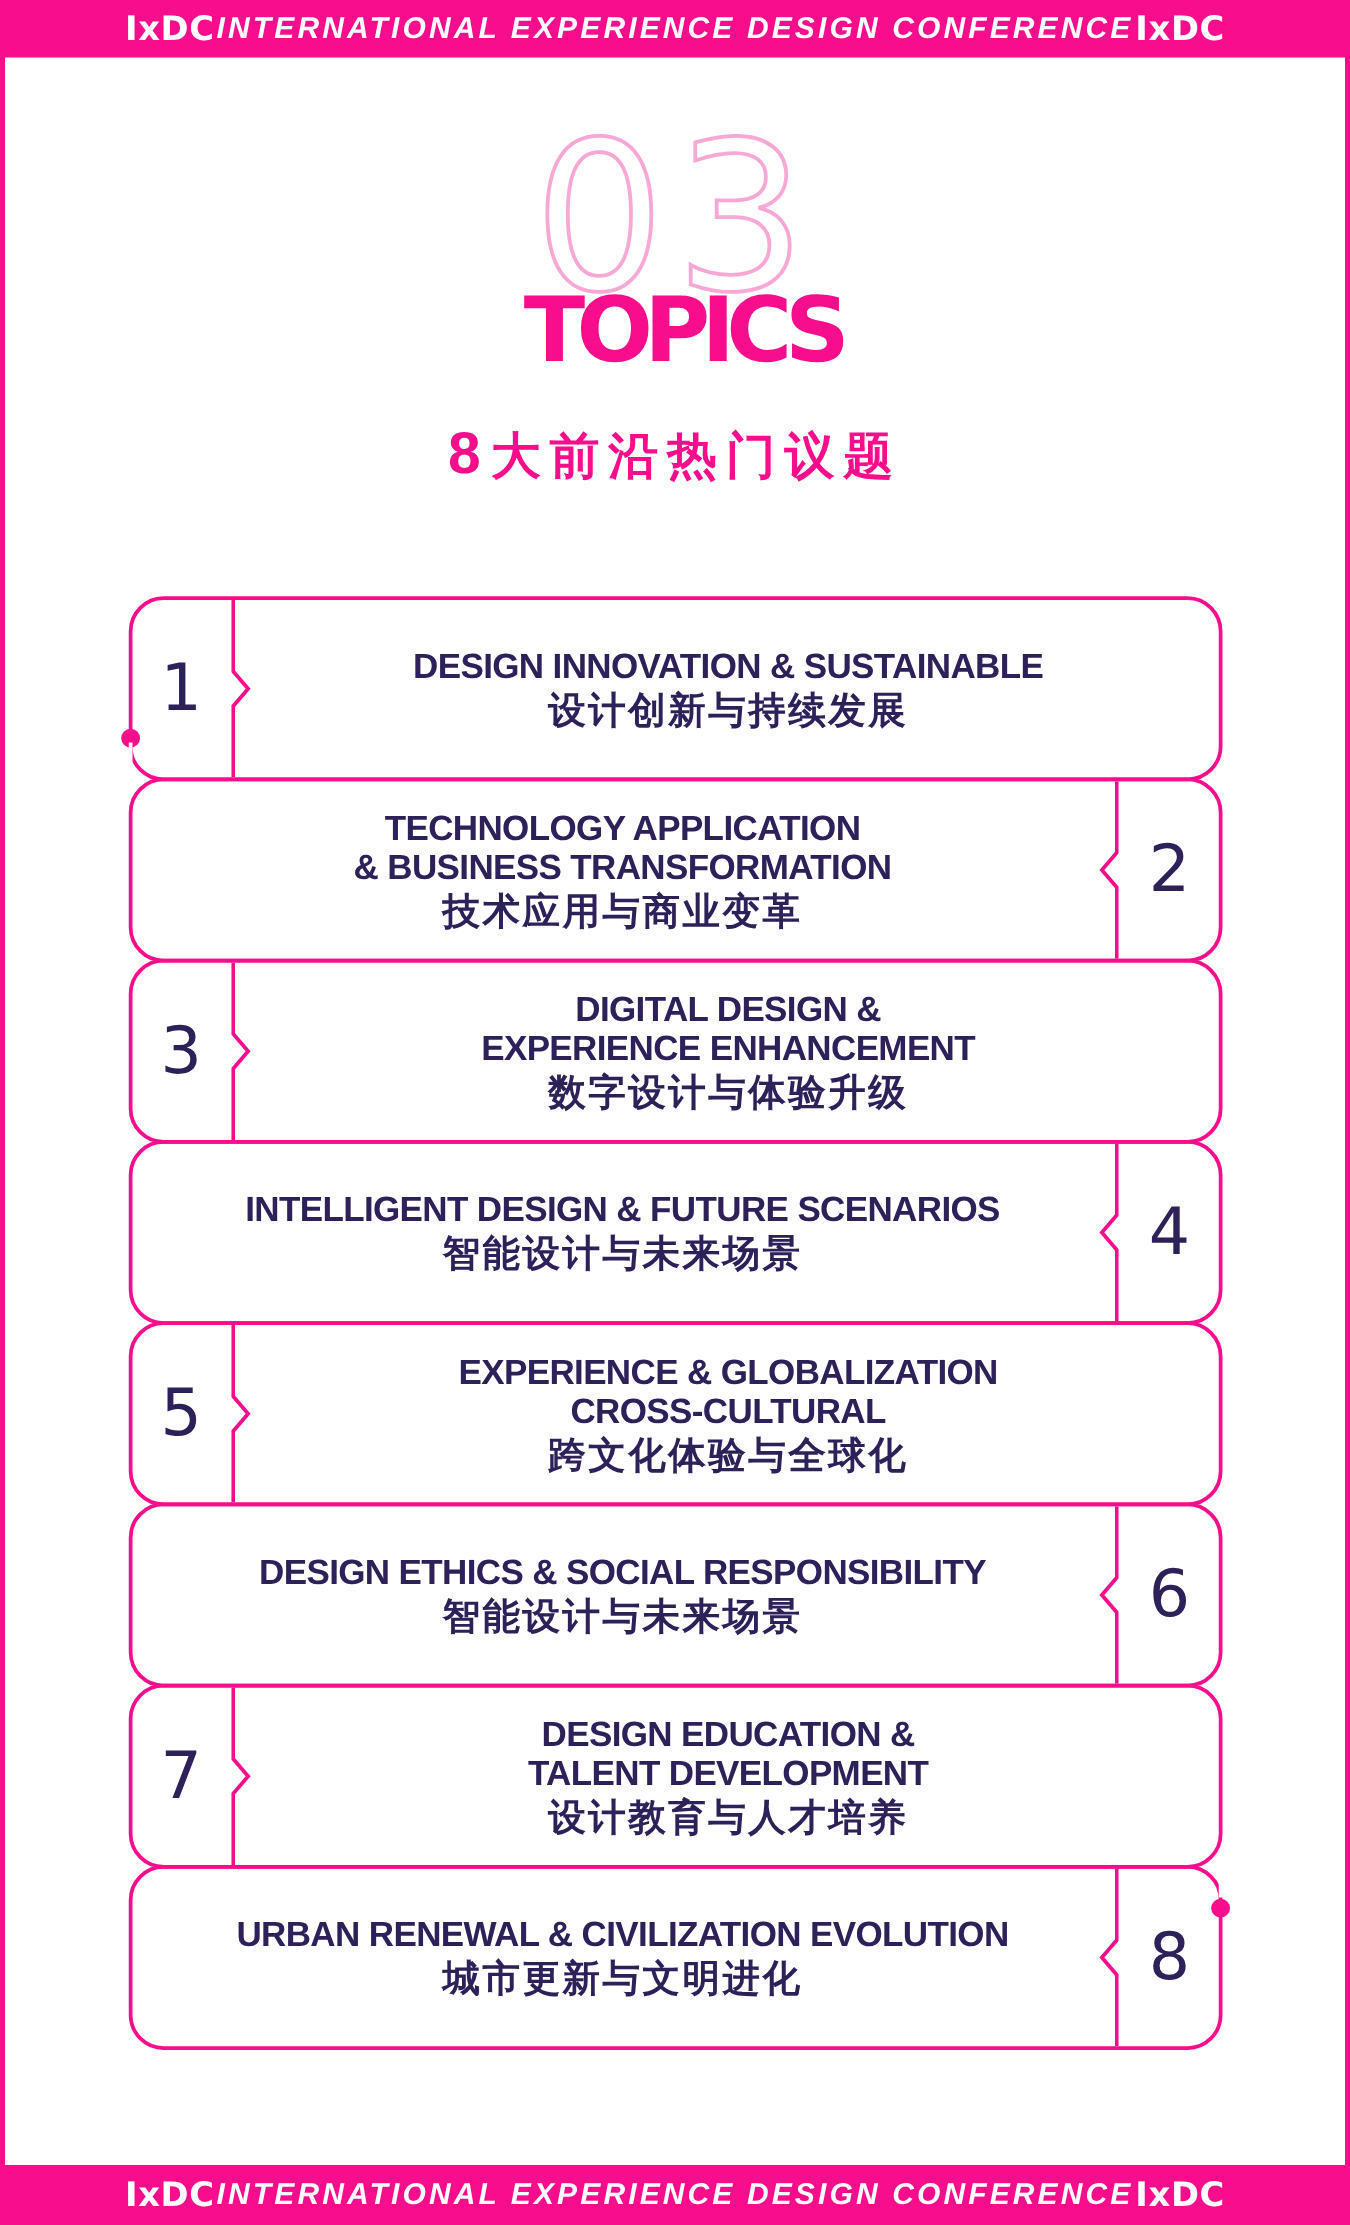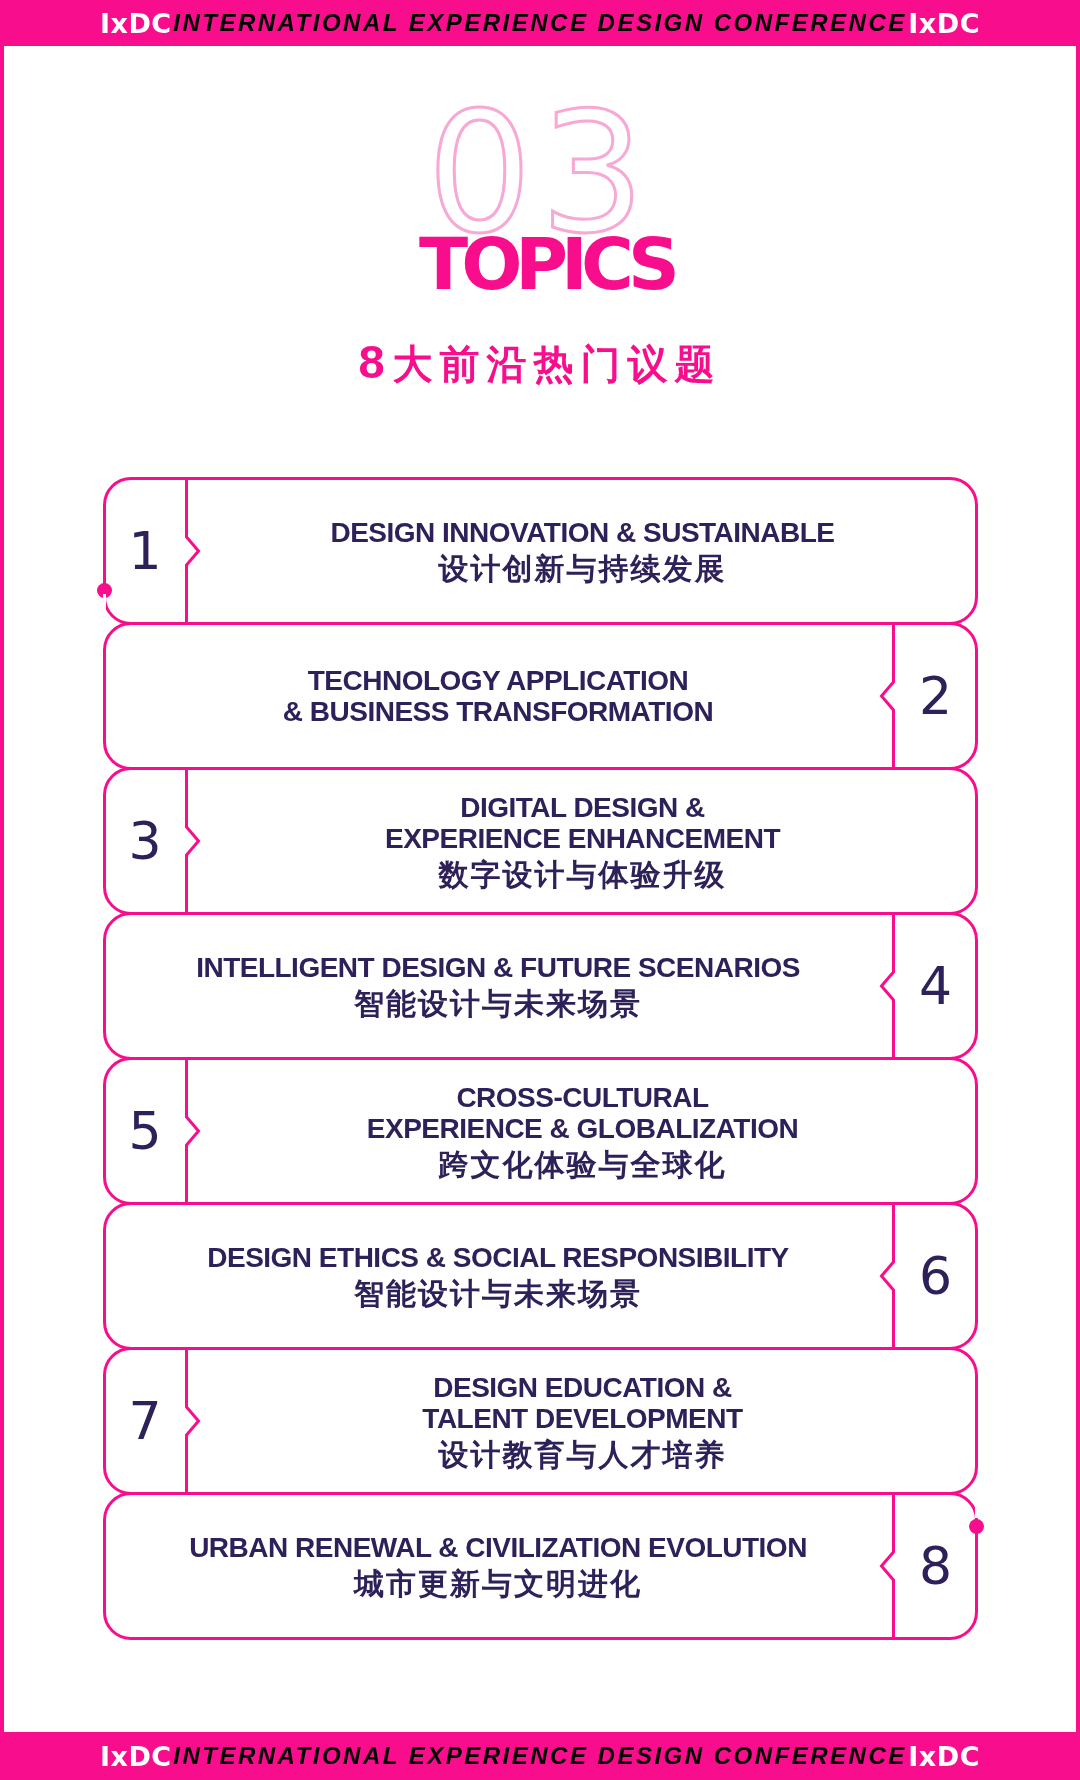--- a/index.html
+++ b/index.html
@@ -25,21 +25,21 @@
     padding:0 100px;color:#fff;
   }
   .bar.top{top:0;}
   .bar.bottom{bottom:0;height:48px;}
   .logo{
     font-weight:900;font-size:27px;letter-spacing:0.5px;color:#fff;
     font-family:"DejaVu Sans","Liberation Sans",sans-serif;white-space:nowrap;
   }
   .bar-title{
     flex:1;text-align:center;font-style:italic;font-weight:bold;
-    font-size:24px;letter-spacing:2.5px;color:#000000;white-space:nowrap;
+    font-size:24px;letter-spacing:2.5px;color:#ffffff;white-space:nowrap;
   }
   
   .hero-number{
     position:absolute;top:92px;left:0;right:0;text-align:center;
     font-family:"DejaVu Sans",sans-serif;
     font-size:165px;line-height:1;font-weight:500;letter-spacing:8px;
     color:transparent;-webkit-text-stroke:3px var(--light-pink);
   }
   .hero-title{
     position:absolute;top:228px;left:12px;right:0;text-align:center;
@@ -145,20 +145,21 @@
 
     <svg class="divider div-right" width="16" height="142" viewBox="0 0 16 142">
       <path d="M14.5 0 V57 L2.5 71 L14.5 85 V142" fill="none" stroke="#F80D8C" stroke-width="3"></path>
     </svg>
     <div class="num">2</div>
     <div class="content">
       <div class="t-en">
             <div>TECHNOLOGY APPLICATION</div>
             <div>&amp; BUSINESS TRANSFORMATION</div>
           </div>
+      <div class="t-zh">技术应用与商业变革</div>
     </div>
   </div>
       <div class="row left">
     <div class="frame"></div>
     <svg class="divider div-left" width="16" height="142" viewBox="0 0 16 142">
       <path d="M1.5 0 V57 L13.5 71 L1.5 85 V142" fill="none" stroke="#F80D8C" stroke-width="3"></path>
     </svg>
 
     <div class="num">3</div>
     <div class="content">
@@ -185,22 +186,22 @@
   </div>
       <div class="row left">
     <div class="frame"></div>
     <svg class="divider div-left" width="16" height="142" viewBox="0 0 16 142">
       <path d="M1.5 0 V57 L13.5 71 L1.5 85 V142" fill="none" stroke="#F80D8C" stroke-width="3"></path>
     </svg>
 
     <div class="num">5</div>
     <div class="content">
       <div class="t-en">
+            <div>EXPERIENCE &amp; GLOBALIZATION</div>
             <div>CROSS-CULTURAL</div>
-            <div>EXPERIENCE &amp; GLOBALIZATION</div>
           </div>
       <div class="t-zh">跨文化体验与全球化</div>
     </div>
   </div>
       <div class="row right">
     <div class="frame"></div>
 
     <svg class="divider div-right" width="16" height="142" viewBox="0 0 16 142">
       <path d="M14.5 0 V57 L2.5 71 L14.5 85 V142" fill="none" stroke="#F80D8C" stroke-width="3"></path>
     </svg>

